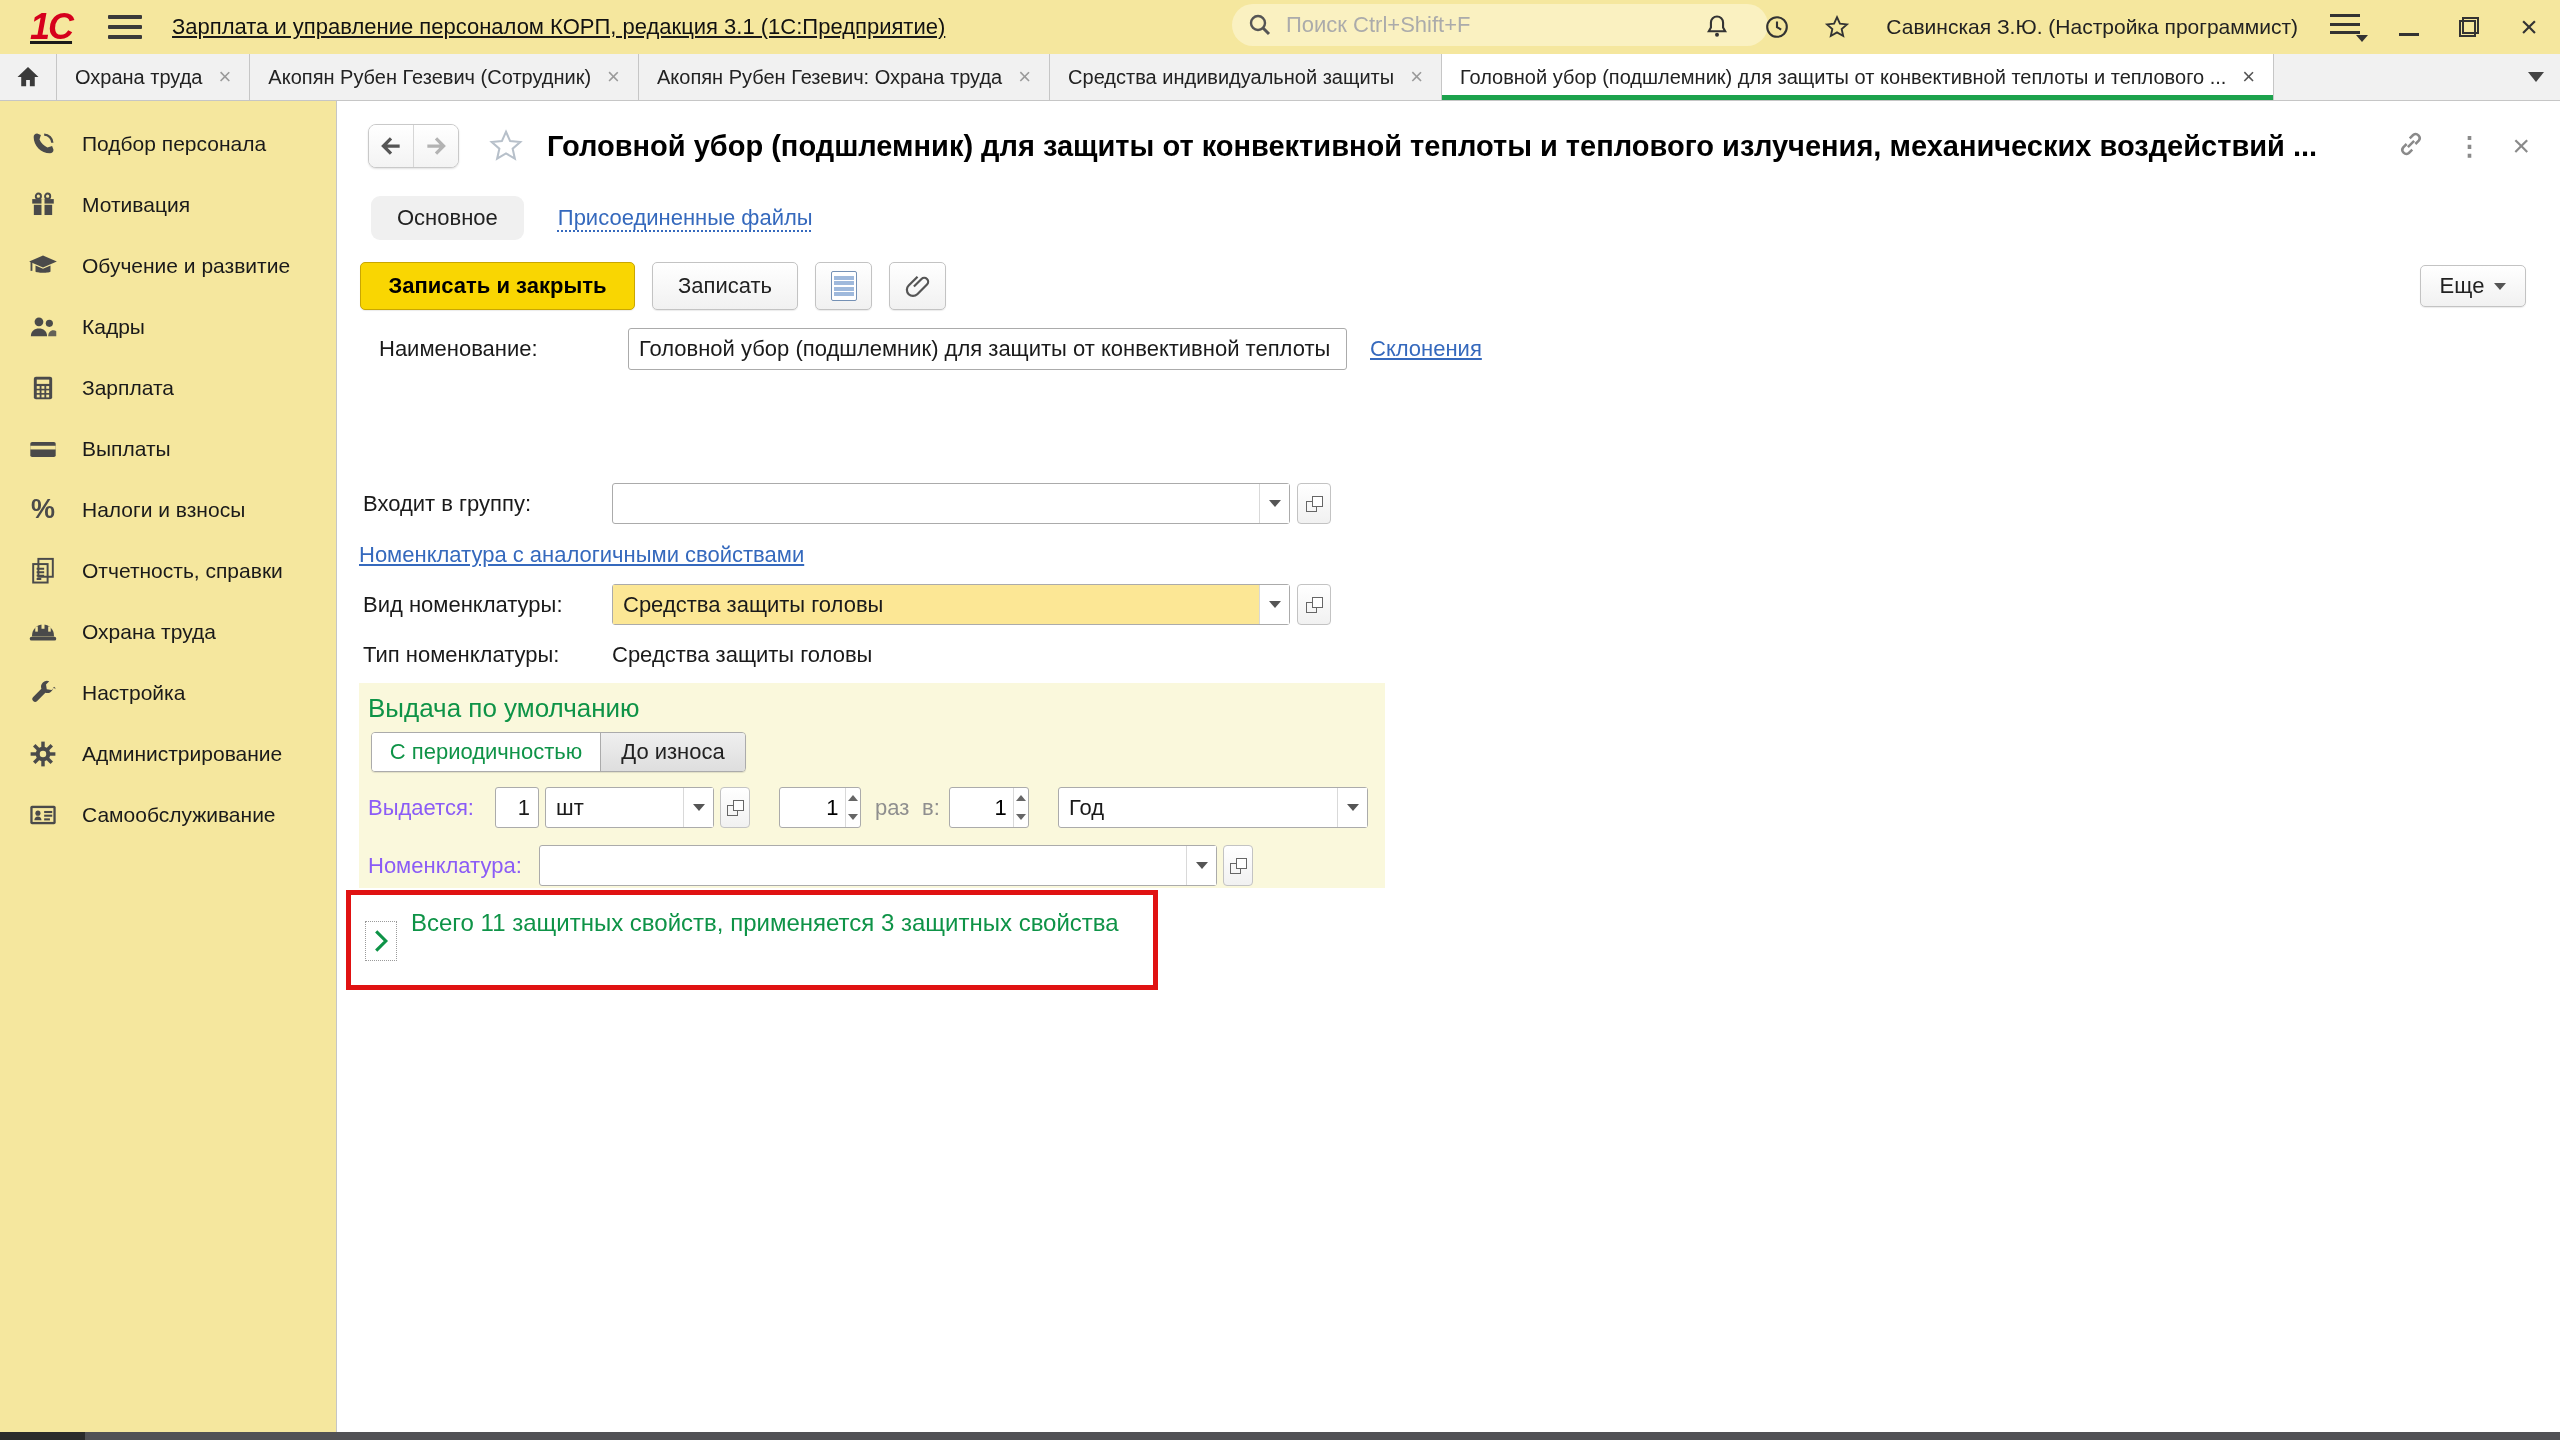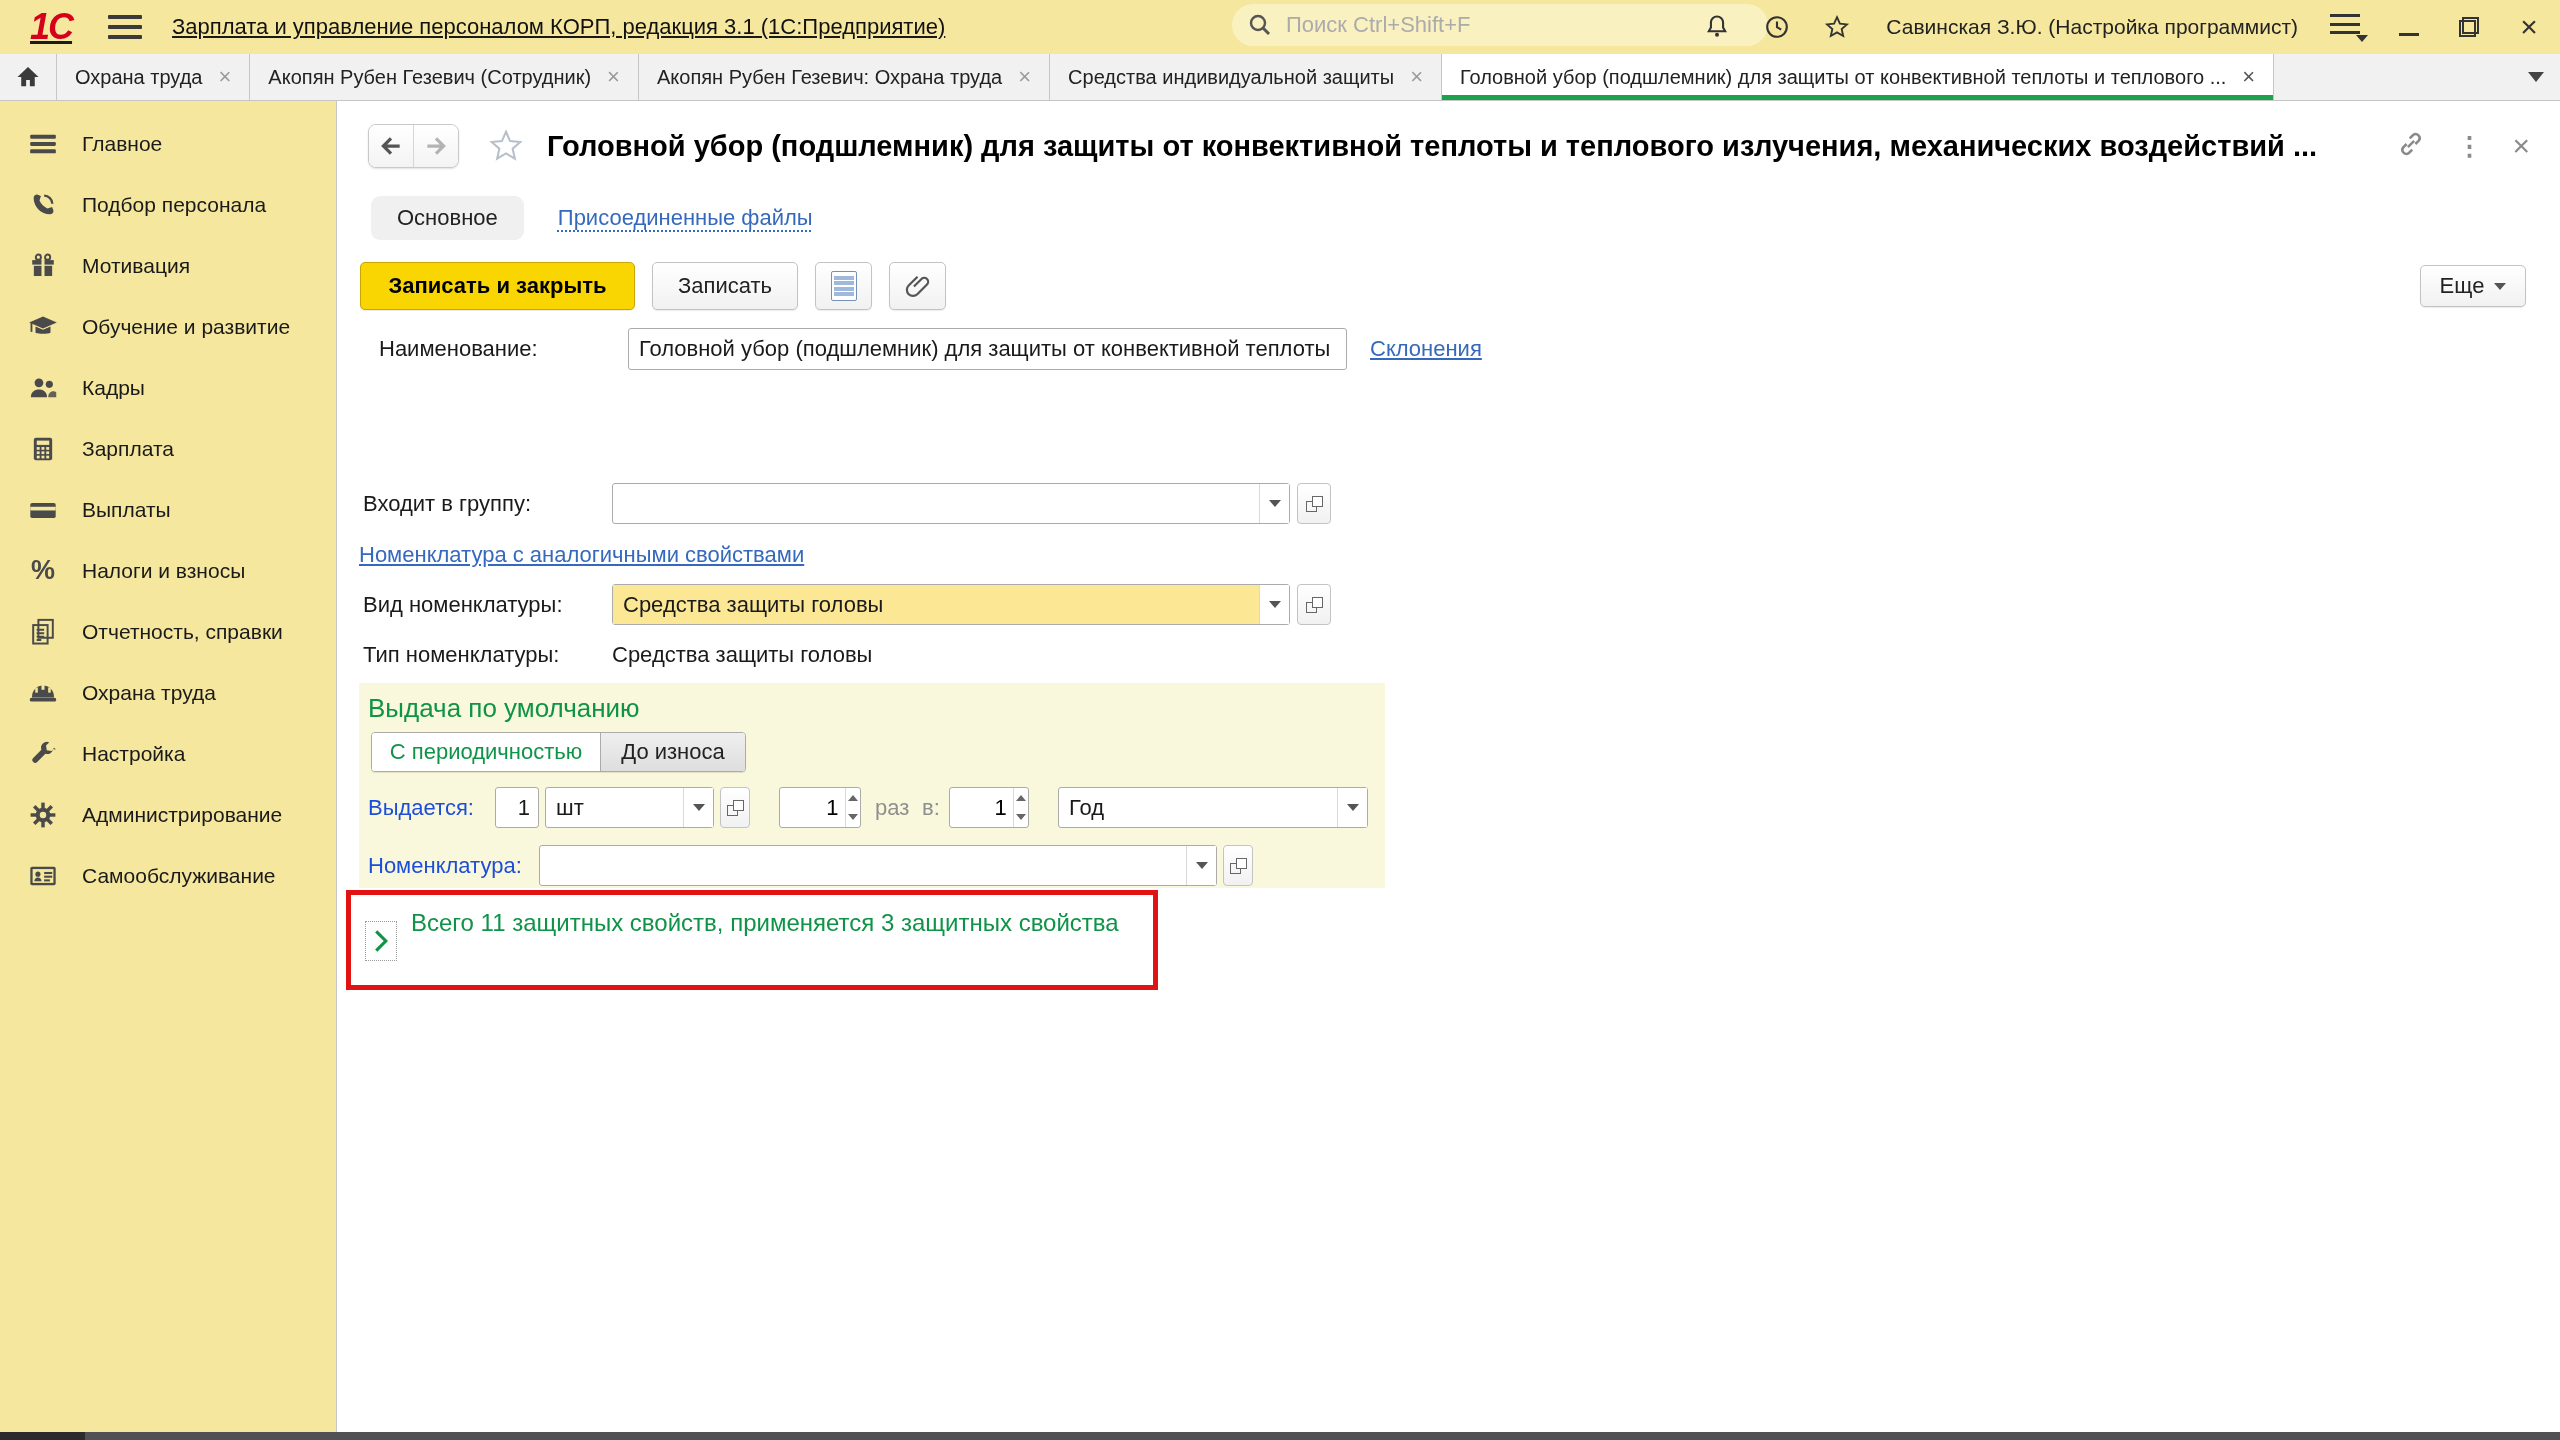--- a/index.html
+++ b/index.html
@@ -117,21 +117,21 @@
   .type-val{position:absolute;left:275px;font-size:22px;line-height:28px;color:#1a1a1a;}
 
   
   .panel{position:absolute;left:22px;top:582px;width:1026px;height:205px;background:#FAF8DC;}
   .panel-title{position:absolute;left:9px;top:10px;font-size:26px;color:#0E9347;}
   .toggles{position:absolute;left:12px;top:49px;height:38px;display:flex;border:1px solid #ABABAB;border-radius:4px;overflow:hidden;box-shadow:0 1px 1px rgba(0,0,0,.1);}
   .tgl{height:38px;display:flex;align-items:center;justify-content:center;font-size:22px;cursor:pointer;box-sizing:border-box;}
   .tgl.on{width:228px;background:#fff;color:#0E9347;}
   .tgl.off{width:145px;background:linear-gradient(#EFEFEF,#DEDEDE);color:#222;border-left:1px solid #ABABAB;}
   .issue-row{position:absolute;left:0;top:104px;height:41px;width:100%;}
-  .p-label{position:absolute;font-size:22px;line-height:41px;color:#1d4ed8;white-space:nowrap;}
+  .p-label{position:absolute;font-size:22px;line-height:41px;color:#8b5cf6;white-space:nowrap;}
   .inp-sm{position:absolute;height:41px;text-align:right;padding:0 8px;}
   .spin{position:absolute;display:flex;border:1px solid #ABABAB;border-radius:3px;height:41px;background:#fff;box-sizing:border-box;}
   .spin input{border:none;outline:none;width:100%;text-align:right;font-size:22px;padding:0 6px;font-family:"Liberation Sans",sans-serif;background:transparent;}
   .spin .arrows{width:22px;border-left:1px solid #D9D9D9;display:flex;flex-direction:column;}
   .spin .arrows span{flex:1;display:flex;align-items:center;justify-content:center;cursor:pointer;}
   .tri-up{width:0;height:0;border-left:5px solid transparent;border-right:5px solid transparent;border-bottom:6px solid #666;}
   .tri-dn{width:0;height:0;border-left:5px solid transparent;border-right:5px solid transparent;border-top:6px solid #666;}
   .muted{color:#8f8f8f;}
   .nomen-row{position:absolute;left:0;top:162px;height:41px;width:100%;}
 
@@ -233,32 +233,20 @@
     <span class="tab-label">Головной убор (подшлемник) для защиты от конвективной теплоты и теплового ...</span>
     <span class="x">×</span>
   </div>
 <div class="tab-overflow" id="tab-overflow">
       <span class="caret-down"></span>
     </div>
   </div>
 
   <div class="sidebar">
     <ul id="sidebar-list">
-  <li>
-    <span class="side-ic">
-            <svg width="28" height="28" viewBox="0 0 24 24">
-              <g fill="#4a4a4a">
-                <rect x="1" y="4" width="22" height="3.4" rx="1"></rect>
-                <rect x="1" y="10.3" width="22" height="3.4" rx="1"></rect>
-                <rect x="1" y="16.6" width="22" height="3.4" rx="1"></rect>
-              </g>
-            </svg>
-          </span>
-    <span class="side-label">Главное</span>
-  </li>
 
   <li>
     <span class="side-ic">
             <svg width="28" height="28" viewBox="0 0 24 24">
               <path d="M7 3C5.2 3 4 4.2 4 6c0 7.7 6.3 14 14 14 1.8 0 3-1.2 3-3l-1.2-3.2-4 1.2c-2.8-1.2-5.6-4-6.8-6.8l1.2-4z" fill="#4a4a4a"></path>
               <path d="M13 4a7 7 0 017 7" fill="none" stroke="#4a4a4a" stroke-width="2"></path>
             </svg>
           </span>
     <span class="side-label">Подбор персонала</span>
   </li>

